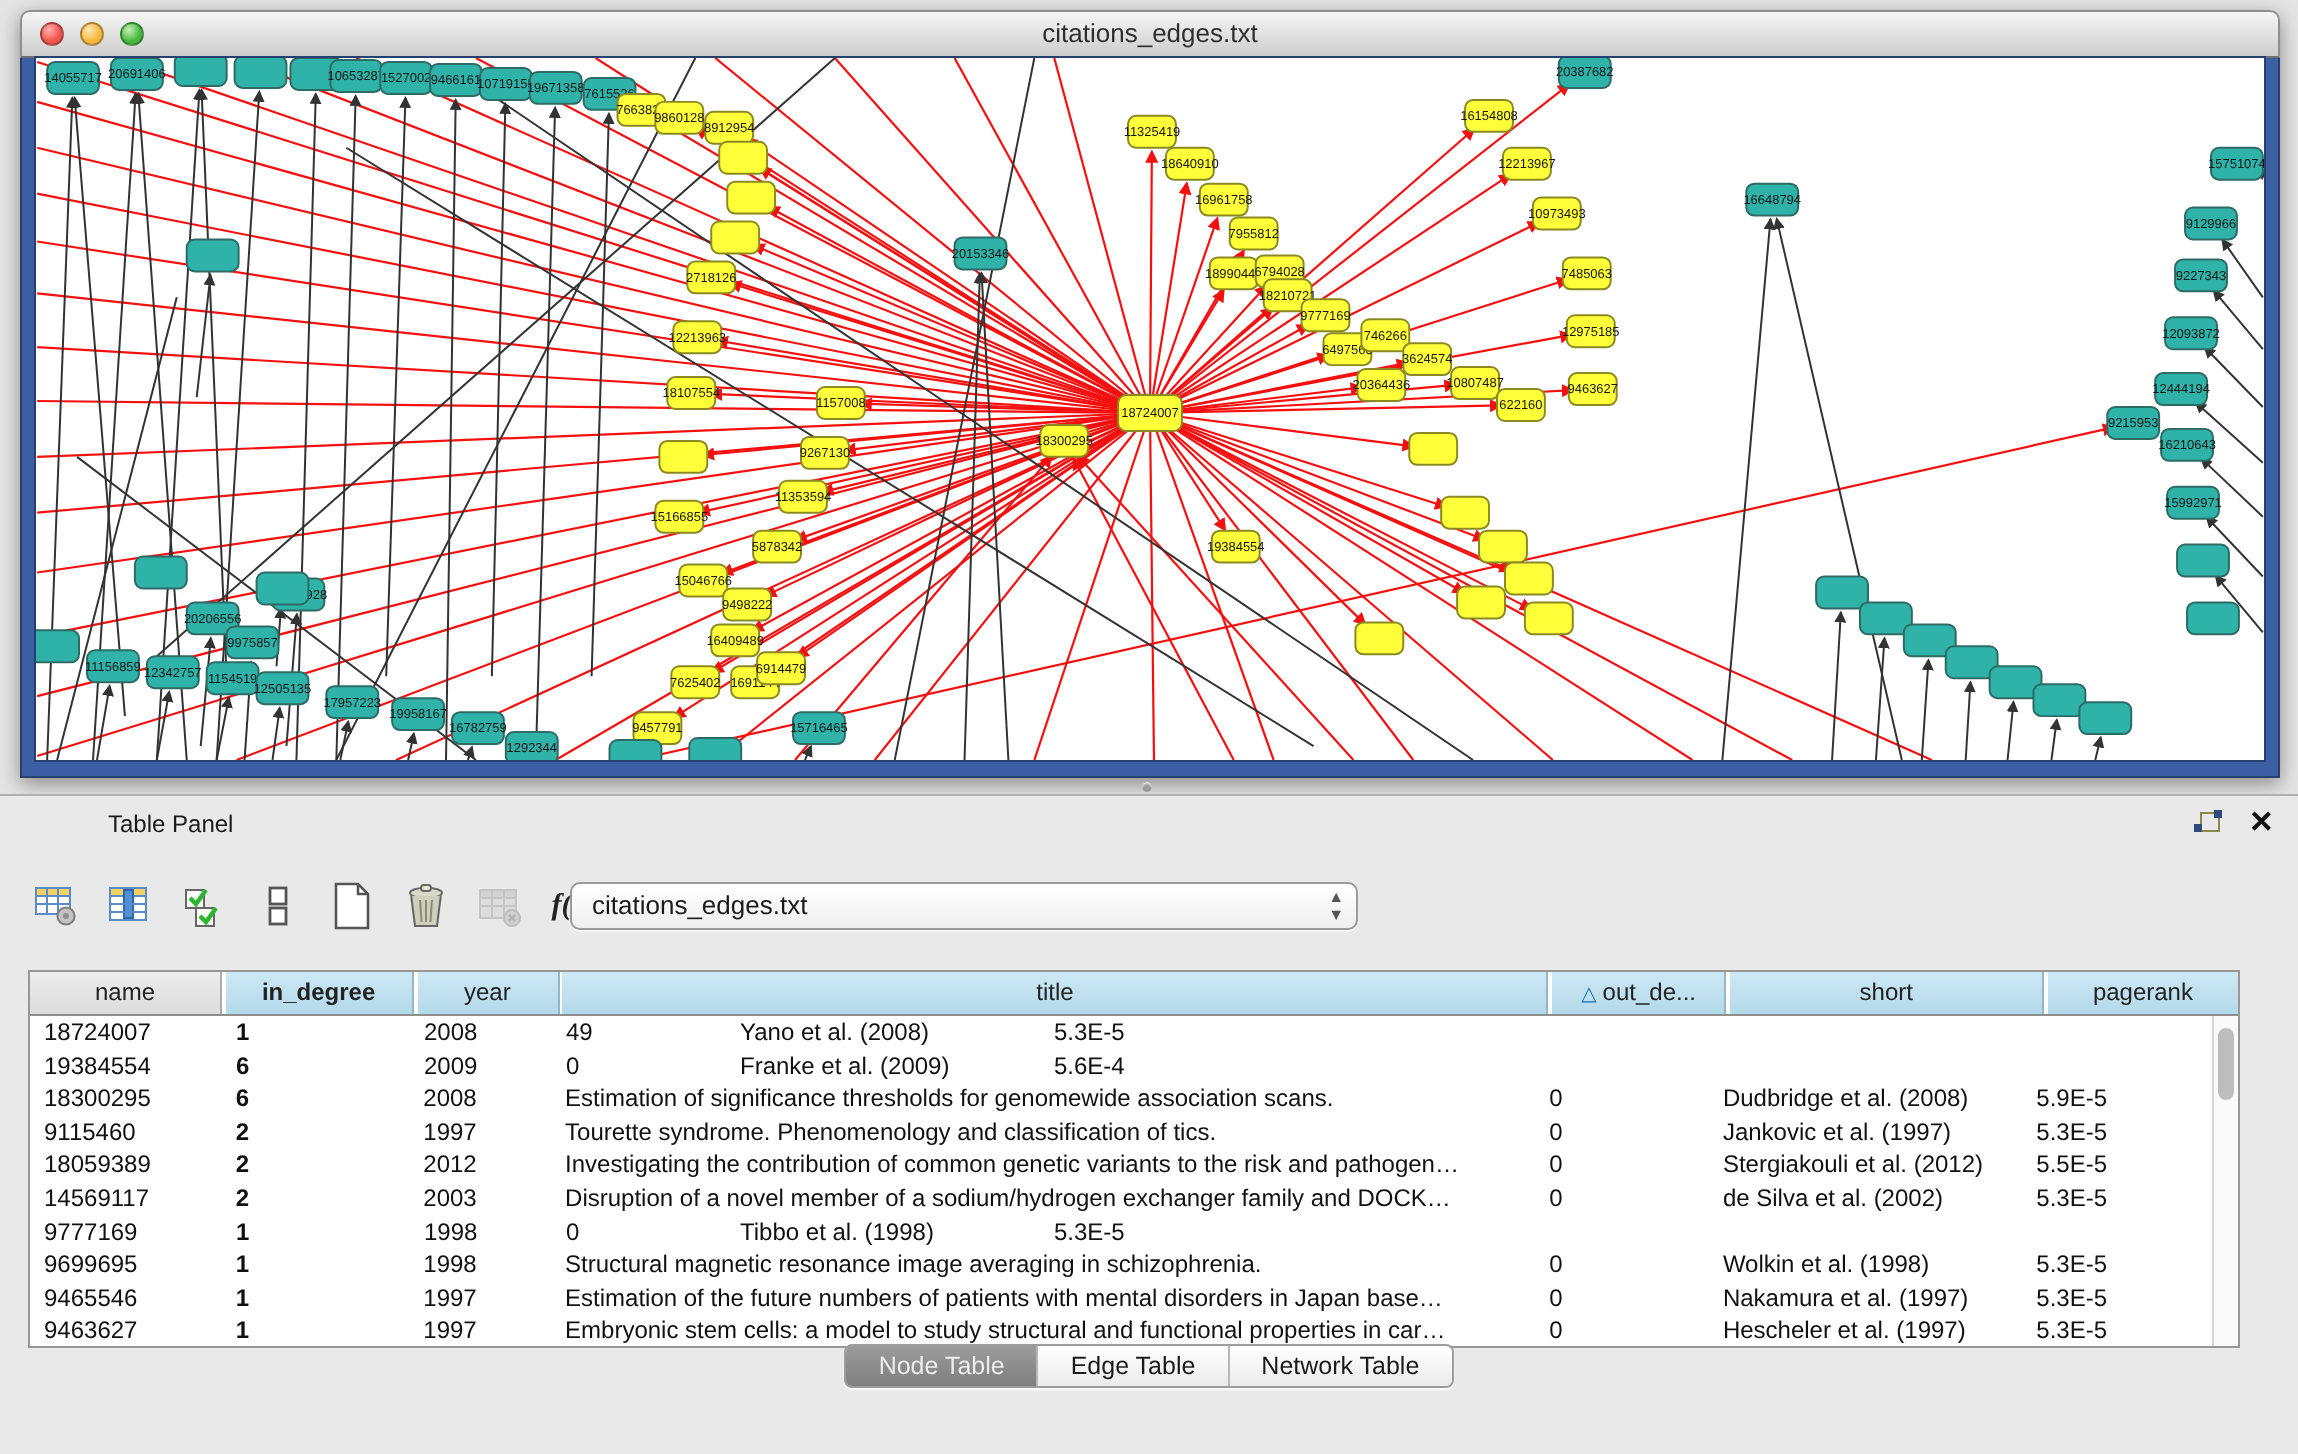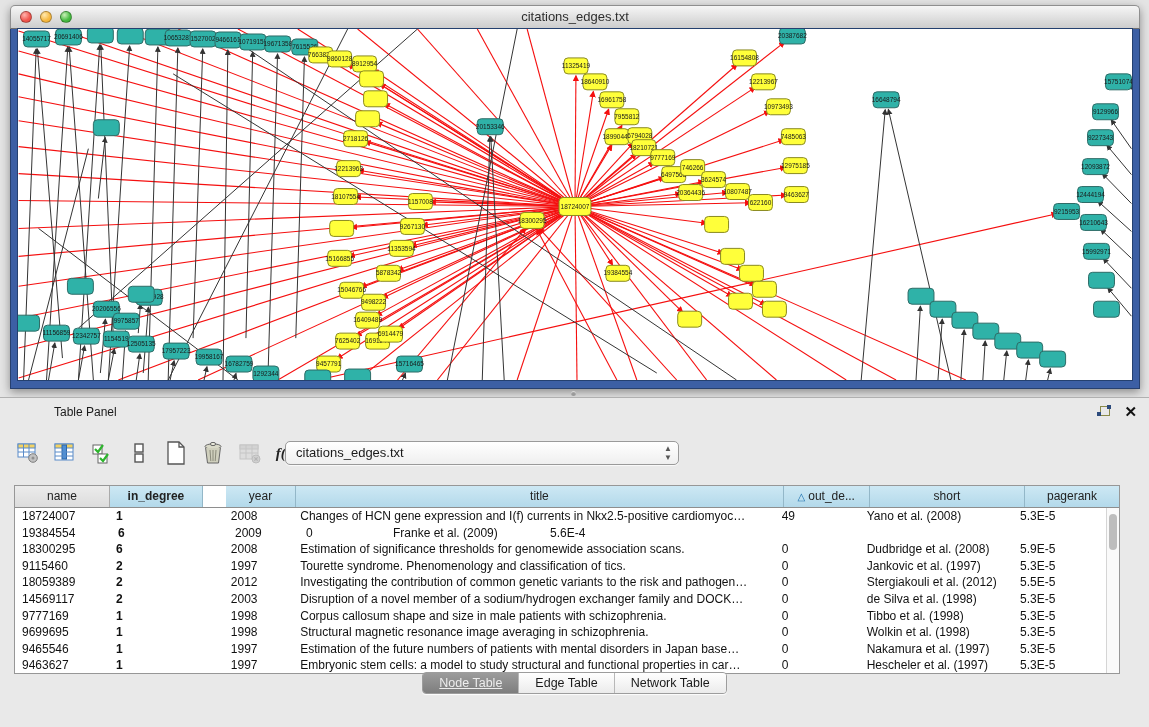--- a/index.html
+++ b/index.html
@@ -51,33 +51,33 @@
     border:1px solid #979797;box-sizing:border-box;}
   .thead{display:flex;height:22px;box-sizing:border-box;border-bottom:1px solid #8e8e8e;justify-content:space-between;}
   .th{box-sizing:border-box;text-align:center;font-size:12px;color:#222;line-height:21px;
     background:linear-gradient(#cde8f4,#b3d9ea);border-right:1px solid #93b7c8;
     overflow:hidden;white-space:nowrap;cursor:pointer;}
   .th.gray{background:linear-gradient(#ececec,#dcdcdc);border-right:1px solid #ababab;}
   .sort-glyph{color:#1b6fae;font-size:10px;margin-right:3px;}
   .tbody{position:absolute;left:0;top:22px;right:13px;bottom:0;overflow:hidden;}
   .trow{display:flex;height:16.6px;line-height:16.5px;font-size:12px;color:#111;}
   .td{box-sizing:border-box;padding-left:7px;overflow:hidden;white-space:nowrap;}
-  .col-name{width:96px;}  .col-in_degree{width:94px;font-weight:bold;} .col-year{width:71px;margin-left:23px;}
+  .col-name{width:96px;}  .col-in_degree{width:94px;font-weight:bold;} .col-year{width:71px;}
   .col-title{width:493px;} .col-out_degree{width:87px;} .col-short{width:157px;} .col-pagerank{width:95px;}
   .th.col-pagerank{border-right:none;}
   .vscroll{position:absolute;right:0;top:22px;bottom:0;width:13px;background:#fafafa;border-left:1px solid #d5d5d5;box-sizing:border-box;}
   .vthumb{position:absolute;left:2px;top:6px;width:8px;height:36px;background:#bdbdbd;border-radius:5px;cursor:pointer;}
   
   .tabs{position:absolute;left:0;right:0;top:274px;display:flex;justify-content:center;}
   .seg-group{display:flex;border:1px solid #9d9d9d;border-radius:4px;overflow:hidden;
     box-shadow:0 1px 1px rgba(255,255,255,.9);}
   .seg{padding:0 16px;height:20px;line-height:20px;font-size:12.5px;cursor:pointer;
     background:linear-gradient(#ffffff,#ebebeb);color:#1a1a1a;border-left:1px solid #b8b8b8;}
   .seg:first-child{border-left:none;}
-  .seg.selected{background:linear-gradient(#9c9c9c,#7e7e7e);color:#ededed;border-left:none;text-decoration:underline;}
+  .seg.selected{background:linear-gradient(#9c9c9c,#7e7e7e);color:#ededed;border-left:none;}
   
   .statusbar{position:absolute;left:0;right:0;bottom:0;height:26px;}
   .memory{position:absolute;right:34px;bottom:6px;font-size:11px;color:#222;}
   .mem-dot{position:absolute;right:14px;bottom:4px;width:14px;height:14px;border-radius:50%;
     border:1px solid #6b6b6b;background:radial-gradient(circle at 38% 32%,#b8f08e,#58c13b 65%);box-sizing:border-box;}
 </style>
 </head>
 <body>
 
 <div class="net-window">
@@ -527,21 +527,20 @@
       <div class="th col-title"><span>title</span></div>
       <div class="th col-out_degree"><span class="sort-glyph">△</span><span>out_de...</span></div>
       <div class="th col-short"><span>short</span></div>
       <div class="th col-pagerank"><span>pagerank</span></div>
     </div>
     <div class="tbody">
         <div class="trow">
           <div class="td col-name">18724007</div>
           <div class="td col-in_degree">1</div>
           <div class="td col-year">2008</div>
-          <div class="td col-title">Changes of HCN gene expression and I(f) currents in Nkx2.5-positive cardiomyoc…</div>
           <div class="td col-out_degree">49</div>
           <div class="td col-short">Yano et al. (2008)</div>
           <div class="td col-pagerank">5.3E-5</div>
         </div>
         <div class="trow">
           <div class="td col-name">19384554</div>
           <div class="td col-in_degree">6</div>
           <div class="td col-year">2009</div>
           <div class="td col-out_degree">0</div>
           <div class="td col-short">Franke et al. (2009)</div>
@@ -573,28 +572,27 @@
           <div class="td col-out_degree">0</div>
           <div class="td col-short">Stergiakouli et al. (2012)</div>
           <div class="td col-pagerank">5.5E-5</div>
         </div>
         <div class="trow">
           <div class="td col-name">14569117</div>
           <div class="td col-in_degree">2</div>
           <div class="td col-year">2003</div>
           <div class="td col-title">Disruption of a novel member of a sodium/hydrogen exchanger family and DOCK…</div>
           <div class="td col-out_degree">0</div>
-          <div class="td col-short">de Silva et al. (1998)</div>
+          <div class="td col-short">de Silva et al. (2002)</div>
           <div class="td col-pagerank">5.3E-5</div>
         </div>
         <div class="trow">
           <div class="td col-name">9777169</div>
           <div class="td col-in_degree">1</div>
           <div class="td col-year">1998</div>
-          <div class="td col-title">Corpus callosum shape and size in male patients with schizophrenia.</div>
           <div class="td col-out_degree">0</div>
           <div class="td col-short">Tibbo et al. (1998)</div>
           <div class="td col-pagerank">5.3E-5</div>
         </div>
         <div class="trow">
           <div class="td col-name">9699695</div>
           <div class="td col-in_degree">1</div>
           <div class="td col-year">1998</div>
           <div class="td col-title">Structural magnetic resonance image averaging in schizophrenia.</div>
           <div class="td col-out_degree">0</div>

